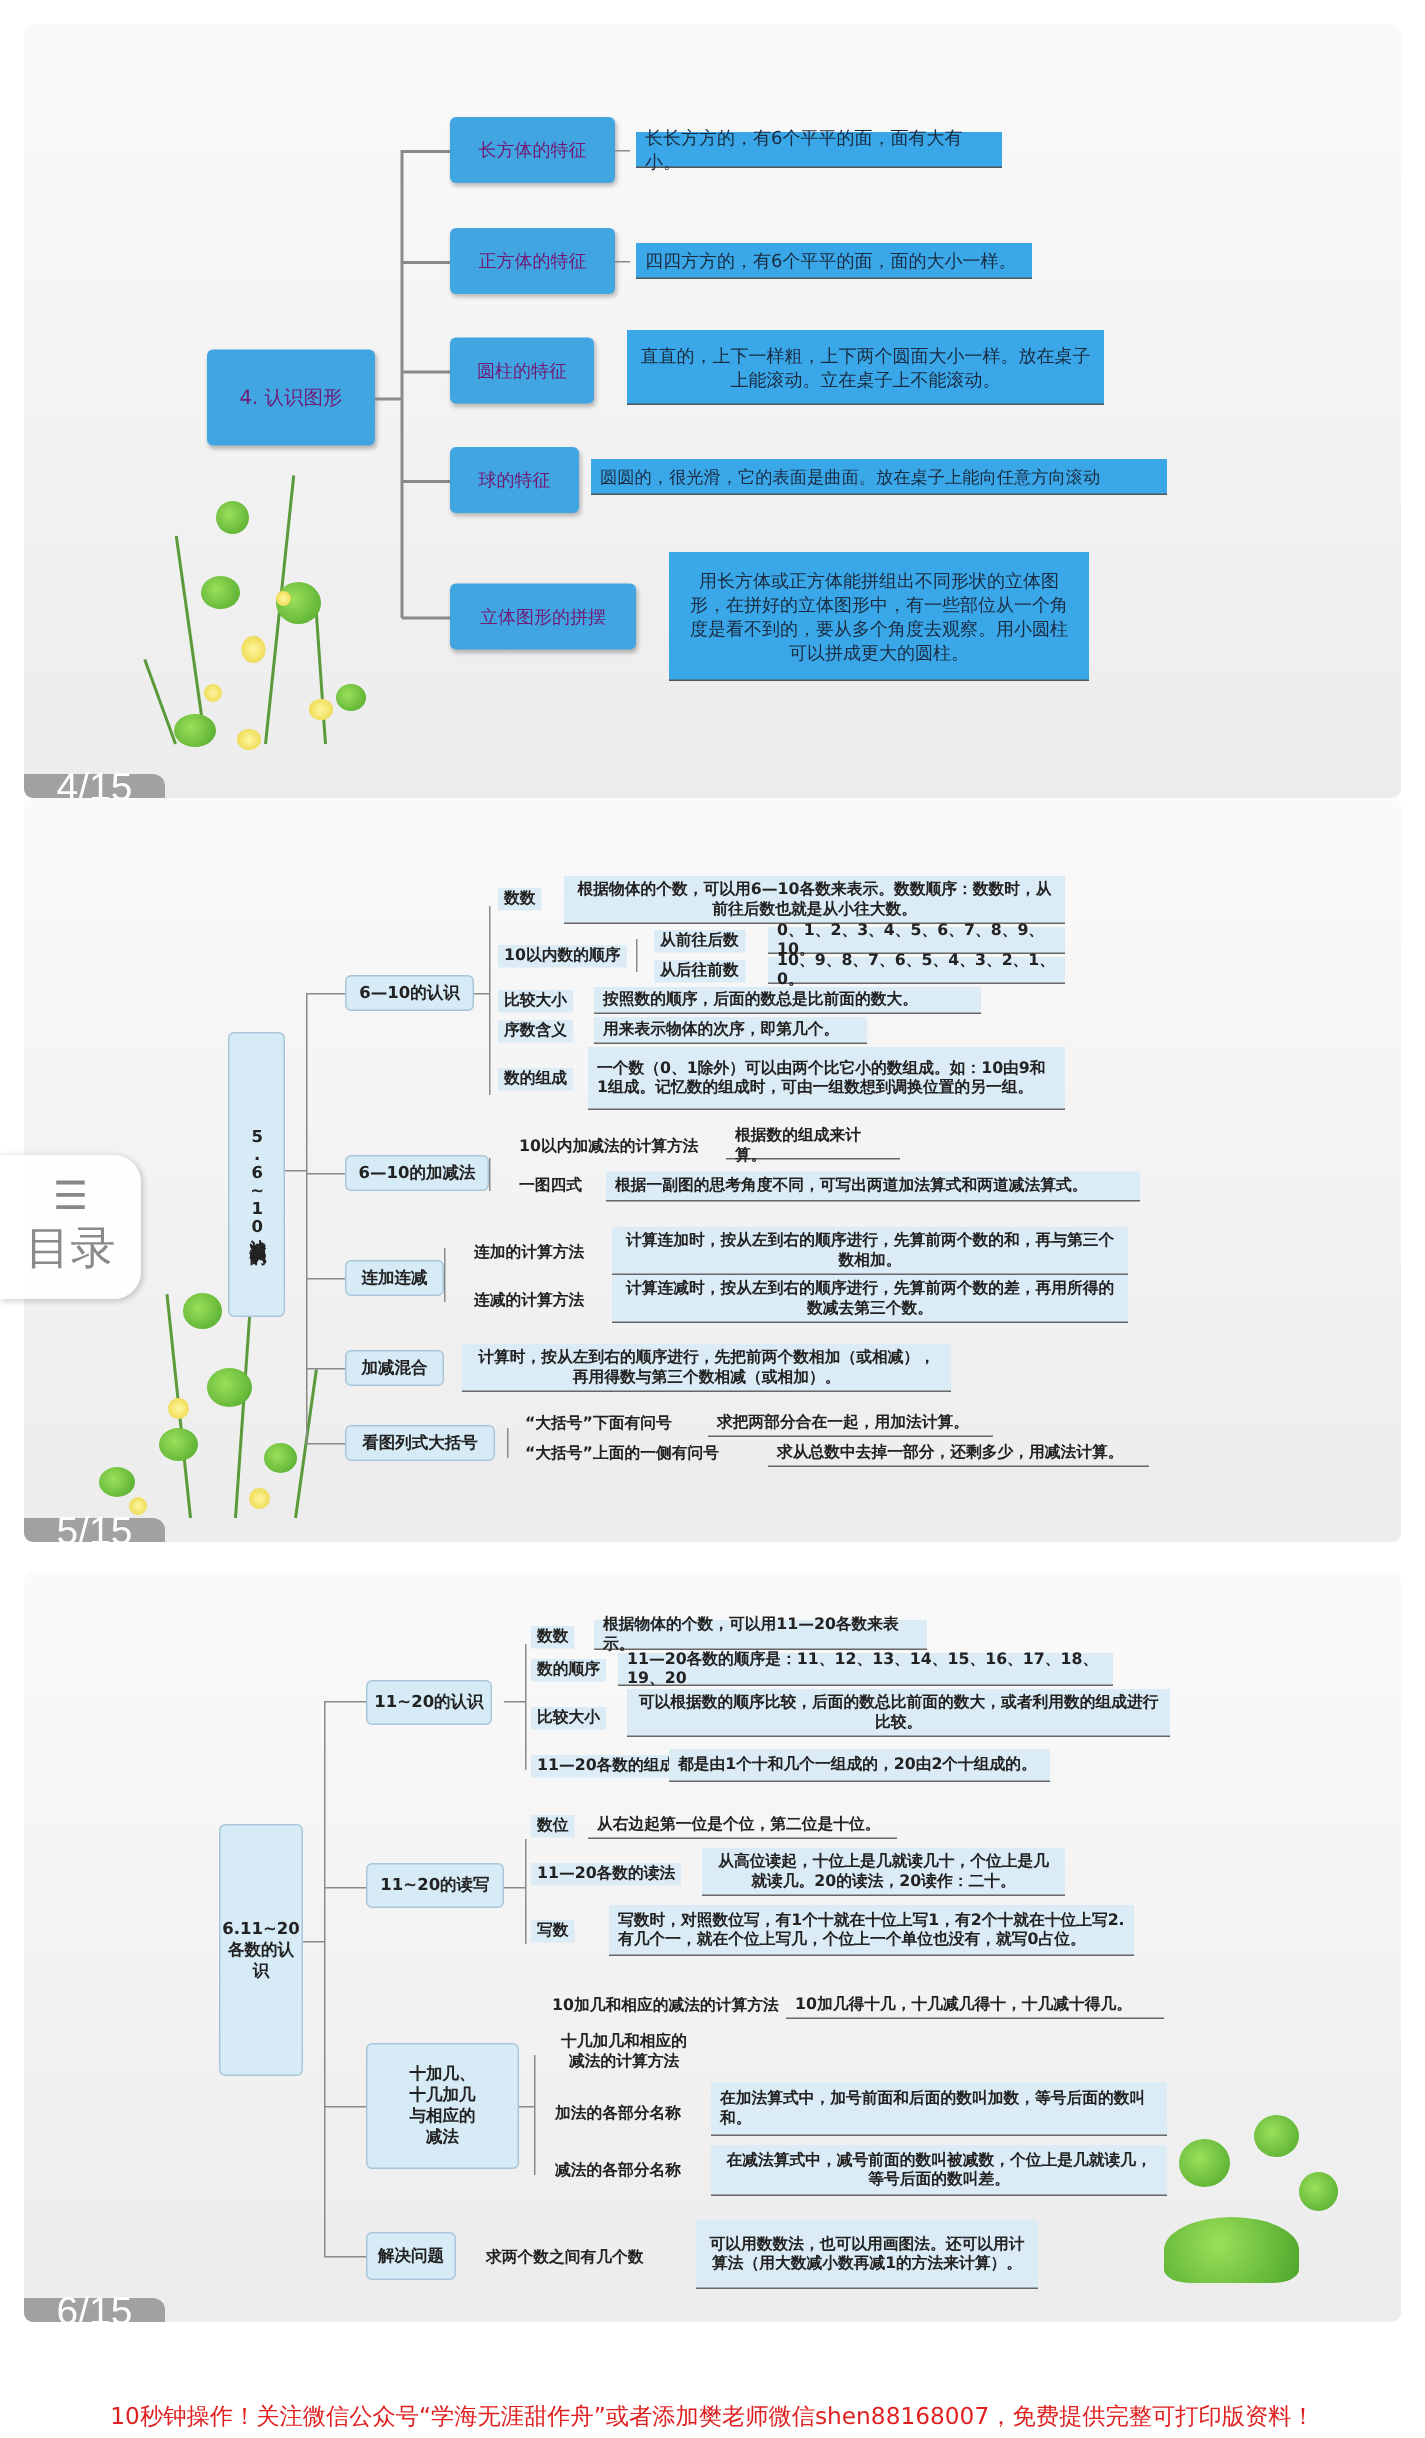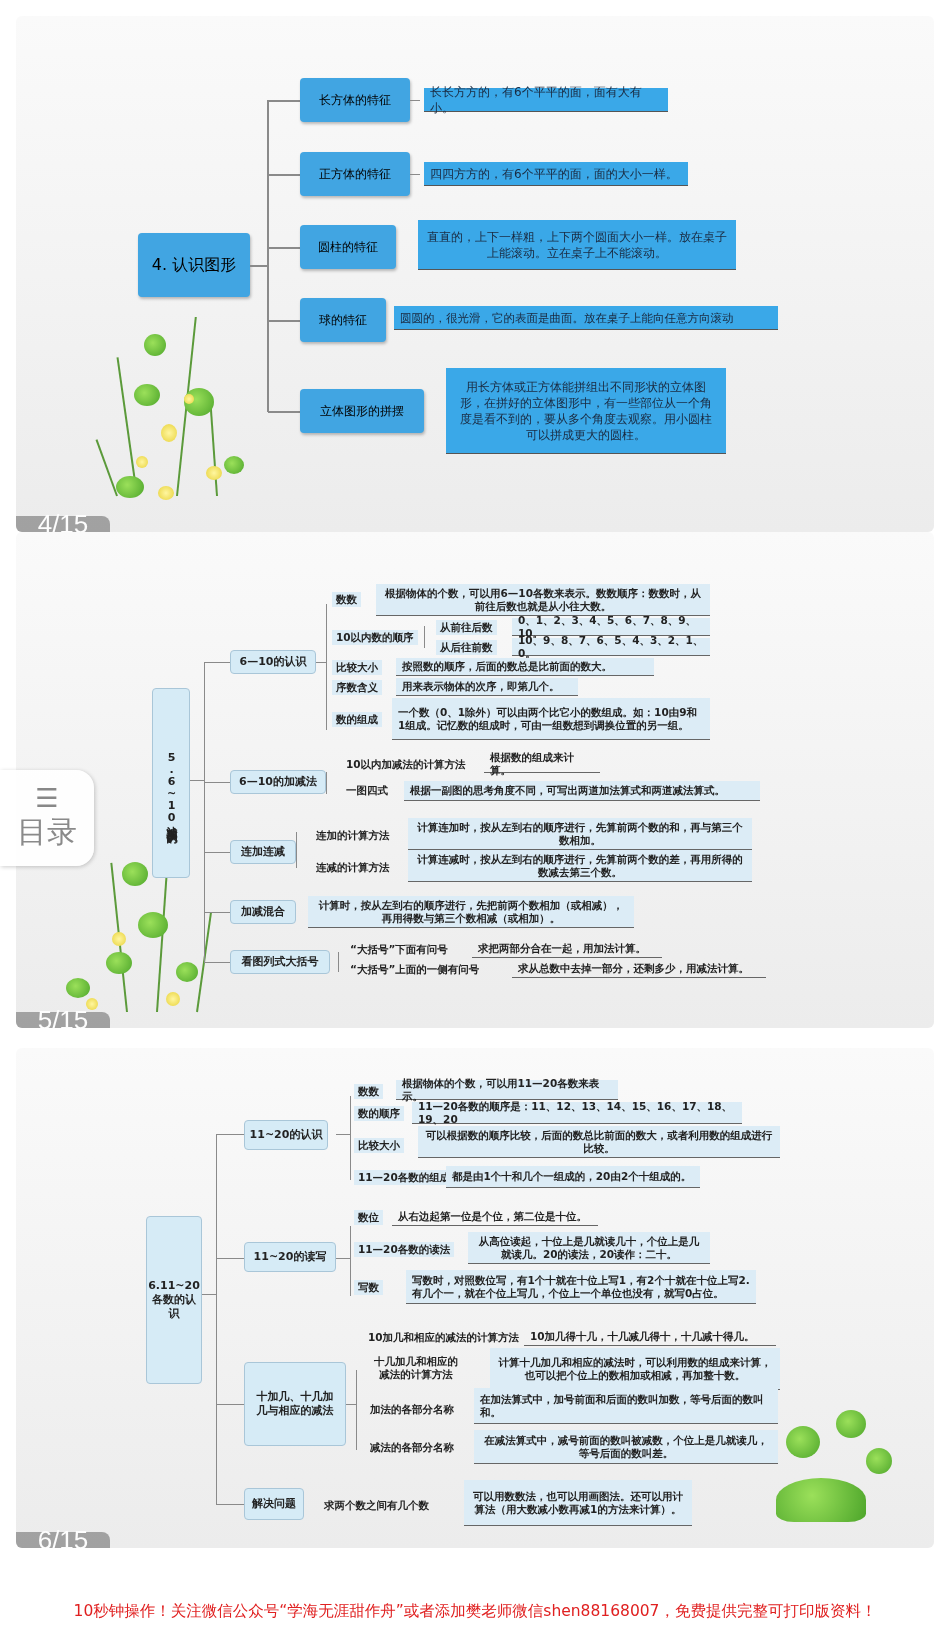--- a/index.html
+++ b/index.html
@@ -1,19 +1,19 @@
 <!DOCTYPE html>
 <html><head>
 <meta charset="utf-8">
 <style>
 *{box-sizing:border-box;margin:0;padding:0}
 body{width:950px;height:1625px;background:#fff;position:relative;overflow:hidden;font-family:"DejaVu Sans",sans-serif;}
 .slide{position:absolute;left:16px;width:918px;background:linear-gradient(#fafafa,#ececec);border-radius:6px;overflow:hidden}
 .pg{position:absolute;left:0;bottom:0;width:94px;height:16px;background:#9a9a9a;color:#fff;font-size:26px;font-family:"Liberation Sans",sans-serif;display:flex;align-items:center;justify-content:center;border-top-right-radius:8px;opacity:.9}
-.bnode{position:absolute;background:#41a5e2;color:#000000;font-size:12px;display:flex;align-items:center;justify-content:center;border-radius:4px;box-shadow:1px 2px 3px rgba(0,0,0,.25);text-align:center}
+.bnode{position:absolute;background:#41a5e2;color:#701a75;font-size:12px;display:flex;align-items:center;justify-content:center;border-radius:4px;box-shadow:1px 2px 3px rgba(0,0,0,.25);text-align:center}
 .bleaf{position:absolute;background:#3aa8e8;color:#1a2a40;font-size:12px;font-weight:normal;display:flex;align-items:center;padding:0 6px;line-height:16px;border-bottom:1px solid #555}
 .line{position:absolute;background:#8a8a8a}
 .lnode{position:absolute;background:#d6ebf6;color:#222;font-size:11px;font-weight:bold;display:flex;align-items:center;justify-content:center;border-radius:4px;border:1px solid #a9c6d8;text-align:center;line-height:14px}
 .lleaf{position:absolute;background:#dcecf6;color:#222;font-size:10.5px;font-weight:bold;display:flex;align-items:center;padding:0 6px;line-height:13px;border-bottom:1px solid #666}
 .lbl{position:absolute;color:#222;font-size:10.5px;font-weight:bold;background:#dcecf6;padding:1px 4px;line-height:13px}
 .center{justify-content:center;text-align:center}
 .vert{writing-mode:vertical-rl;text-orientation:upright;letter-spacing:-1px}
 .clover{position:absolute;border-radius:50%;background:radial-gradient(circle at 40% 40%,#9be05a,#4ca52a)}
 .flower{position:absolute;border-radius:50%;background:radial-gradient(circle,#fff6a0,#e8d23a)}
 .stem{position:absolute;width:2px;background:#5b9a3a;transform-origin:bottom}
@@ -37,21 +37,21 @@
     <div class="clover" style="left:168px;top:372px;width:30px;height:28px"></div>
     <div class="clover" style="left:208px;top:440px;width:20px;height:18px"></div>
     <div class="clover" style="left:100px;top:460px;width:28px;height:22px"></div>
     <div class="flower" style="left:145px;top:408px;width:16px;height:18px"></div>
     <div class="flower" style="left:120px;top:440px;width:12px;height:12px"></div>
     <div class="flower" style="left:190px;top:450px;width:16px;height:14px"></div>
     <div class="flower" style="left:142px;top:470px;width:16px;height:14px"></div>
     <div class="flower" style="left:168px;top:378px;width:10px;height:10px"></div>
   </div>
 
-  <div class="bnode" style="left:122px;top:217px;width:112px;height:64px;font-size:16px">4. 认识图形</div>
+  <div class="bnode" style="left:122px;top:217px;width:112px;height:64px;font-size:13px">4. 认识图形</div>
   <div class="line" style="left:234px;top:249px;width:18px;height:2px"></div>
   <div class="line" style="left:251px;top:84px;width:2px;height:312px"></div>
 
   <div class="line" style="left:252px;top:84px;width:32px;height:2px"></div>
   <div class="bnode" style="left:284px;top:62px;width:110px;height:44px">长方体的特征</div>
   <div class="line" style="left:394px;top:84px;width:10px;height:1px"></div>
   <div class="bleaf" style="left:408px;top:72px;width:244px;height:24px">长长方方的，有6个平平的面，面有大有小。</div>
 
   <div class="line" style="left:252px;top:158px;width:32px;height:2px"></div>
   <div class="bnode" style="left:284px;top:136px;width:110px;height:44px">正方体的特征</div>
@@ -182,27 +182,26 @@
   <div class="line" style="left:320px;top:210px;width:14px;height:1px"></div>
   <div class="line" style="left:334px;top:178px;width:1px;height:70px"></div>
   <div class="lbl" style="left:338px;top:162px">数位</div>
   <div class="lleaf" style="left:376px;top:160px;width:206px;height:18px;background:transparent">从右边起第一位是个位，第二位是十位。</div>
   <div class="lbl" style="left:338px;top:194px">11—20各数的读法</div>
   <div class="lleaf center" style="left:452px;top:184px;width:242px;height:32px">从高位读起，十位上是几就读几十，个位上是几就读几。20的读法，20读作：二十。</div>
   <div class="lbl" style="left:338px;top:232px">写数</div>
   <div class="lleaf" style="left:390px;top:222px;width:350px;height:34px">写数时，对照数位写，有1个十就在十位上写1，有2个十就在十位上写2.有几个一，就在个位上写几，个位上一个单位也没有，就写0占位。</div>
 
   <div class="line" style="left:200px;top:356px;width:28px;height:1px"></div>
-  <div class="lnode" style="left:228px;top:314px;width:102px;height:84px;padding:0 8px">十加几、十几加几与相应的减法</div>
+  <div class="lnode" style="left:228px;top:314px;width:102px;height:84px;padding:0 24px">十加几、十几加几与相应的减法</div>
   <div class="line" style="left:330px;top:356px;width:10px;height:1px"></div>
   <div class="line" style="left:340px;top:322px;width:1px;height:80px"></div>
   <div class="lbl" style="left:348px;top:282px;background:transparent">10加几和相应的减法的计算方法</div>
   <div class="lleaf" style="left:508px;top:280px;width:252px;height:18px;background:transparent">10加几得十几，十几减几得十，十几减十得几。</div>
   <div class="lbl center" style="left:350px;top:306px;width:100px;background:transparent">十几加几和相应的减法的计算方法</div>
-  <div class="lleaf center" style="left:474px;top:300px;width:290px;height:42px">计算十几加几和相应的减法时，可以利用数的组成来计算，也可以把个位上的数相加或相减，再加整十数。</div>
   <div class="lbl" style="left:350px;top:354px;background:transparent">加法的各部分名称</div>
   <div class="lleaf" style="left:458px;top:340px;width:304px;height:36px">在加法算式中，加号前面和后面的数叫加数，等号后面的数叫和。</div>
   <div class="lbl" style="left:350px;top:392px;background:transparent">减法的各部分名称</div>
   <div class="lleaf center" style="left:458px;top:382px;width:304px;height:34px">在减法算式中，减号前面的数叫被减数，个位上是几就读几，等号后面的数叫差。</div>
 
   <div class="line" style="left:200px;top:456px;width:28px;height:1px"></div>
   <div class="lnode" style="left:228px;top:440px;width:60px;height:32px">解决问题</div>
   <div class="lbl" style="left:304px;top:450px;background:transparent">求两个数之间有几个数</div>
   <div class="lleaf center" style="left:448px;top:432px;width:228px;height:46px">可以用数数法，也可以用画图法。还可以用计算法（用大数减小数再减1的方法来计算）。</div>
 

